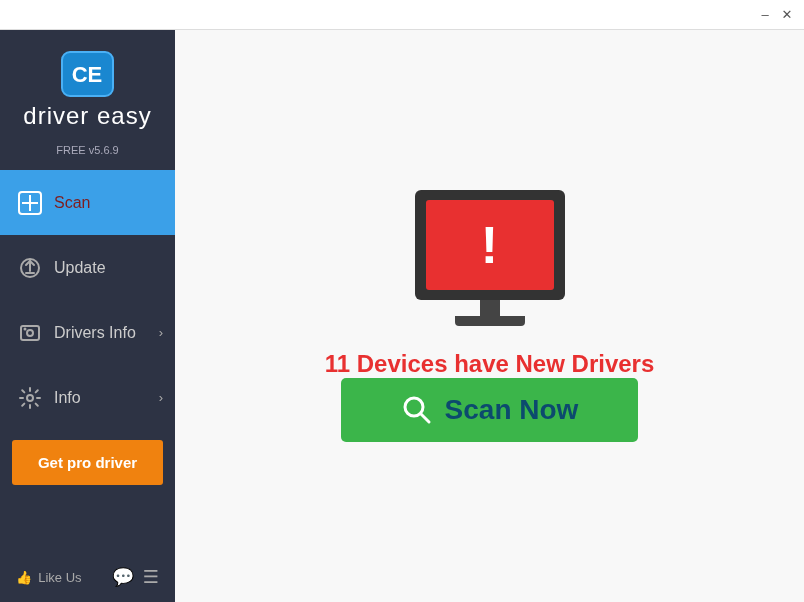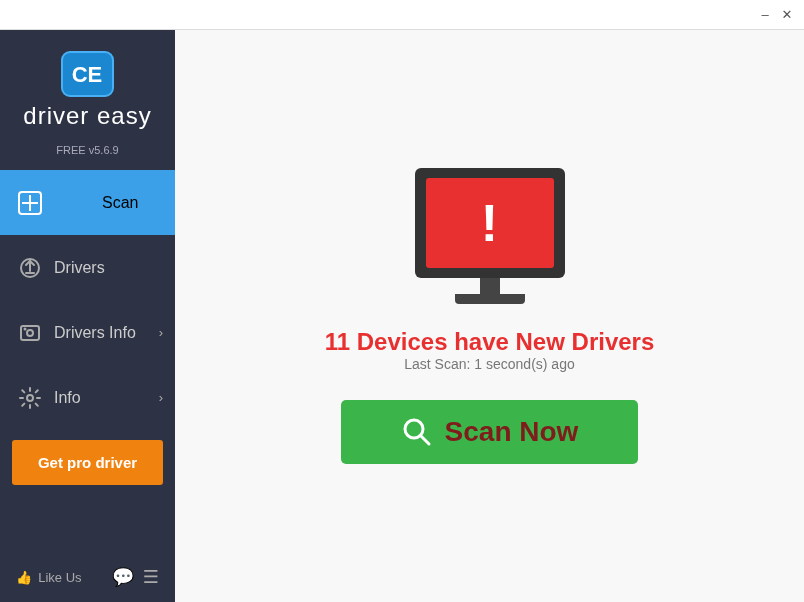--- a/index.html
+++ b/index.html
@@ -94,22 +94,21 @@
       padding: 0 16px;
       height: 65px;
       cursor: pointer;
       color: #ccc;
       font-size: 16px;
       position: relative;
       transition: background 0.15s;
     }
     .nav-item.active {
       background: #3ba0e8;
-      color: #000000;
-      gap: 48px;
+      color: #7f1d1d;
     }
 
     .nav-icon {
       width: 28px;
       height: 28px;
       margin-right: 10px;
       flex-shrink: 0;
       display: flex;
       align-items: center;
       justify-content: center;
@@ -226,21 +225,21 @@
     .last-scan {
       color: #777;
       font-size: 14px;
       margin-bottom: 28px;
       text-align: center;
     }
 
     
     .scan-now-btn {
       background: #3bb54a;
-      color: #7f1d1d;
+      color: #0c4a6e;
       font-size: 28px;
       font-weight: bold;
       border: none;
       border-radius: 5px;
       padding: 16px 60px;
       cursor: pointer;
       display: flex;
       align-items: flex-end;
       gap: 12px;
       transition: background 0.15s;
@@ -288,21 +287,21 @@
 
       <div class="nav-item">
         <div class="nav-icon">
           <svg width="24" height="24" viewBox="0 0 24 24" fill="none" xmlns="http://www.w3.org/2000/svg">
             <circle cx="12" cy="12" r="9" stroke="#aaa" stroke-width="2"></circle>
             <path d="M8 9l4-4 4 4" stroke="#aaa" stroke-width="2" stroke-linecap="round" stroke-linejoin="round"></path>
             <line x1="12" y1="5" x2="12" y2="15" stroke="#aaa" stroke-width="2" stroke-linecap="round"></line>
             <path d="M8 17h8" stroke="#aaa" stroke-width="2" stroke-linecap="round"></path>
           </svg>
         </div>
-        <span>Drivers</span>
+        <span>Update</span>
       </div>
 
       <div class="nav-item">
         <div class="nav-icon">
           <svg width="24" height="24" viewBox="0 0 24 24" fill="none" xmlns="http://www.w3.org/2000/svg">
             <rect x="3" y="5" width="18" height="14" rx="2" stroke="#aaa" stroke-width="2"></rect>
             <circle cx="12" cy="12" r="3" stroke="#aaa" stroke-width="2"></circle>
             <circle cx="7" cy="8" r="1.5" fill="#aaa"></circle>
           </svg>
         </div>
@@ -345,24 +344,20 @@
         <div class="monitor-screen">
           <span class="monitor-exclaim">!</span>
         </div>
       </div>
       <div class="monitor-base-neck"></div>
       <div class="monitor-base-foot"></div>
     </div>
 
     <div class="alert-title">11 Devices have New Drivers</div>
 
-    <div class="last-scan">
-      <span>Last Scan: </span>
-      <span>1 second(s) ago</span>
-    </div>
 
     <button class="scan-now-btn">
       <span style="display:inline-flex;align-items:center;">
         <svg width="32" height="32" viewBox="0 0 32 32" fill="none" xmlns="http://www.w3.org/2000/svg">
           <circle cx="13" cy="13" r="9" stroke="white" stroke-width="3"></circle>
           <line x1="20" y1="20" x2="28" y2="28" stroke="white" stroke-width="3" stroke-linecap="round"></line>
         </svg>
       </span>
       <span>Scan Now</span>
     </button>

